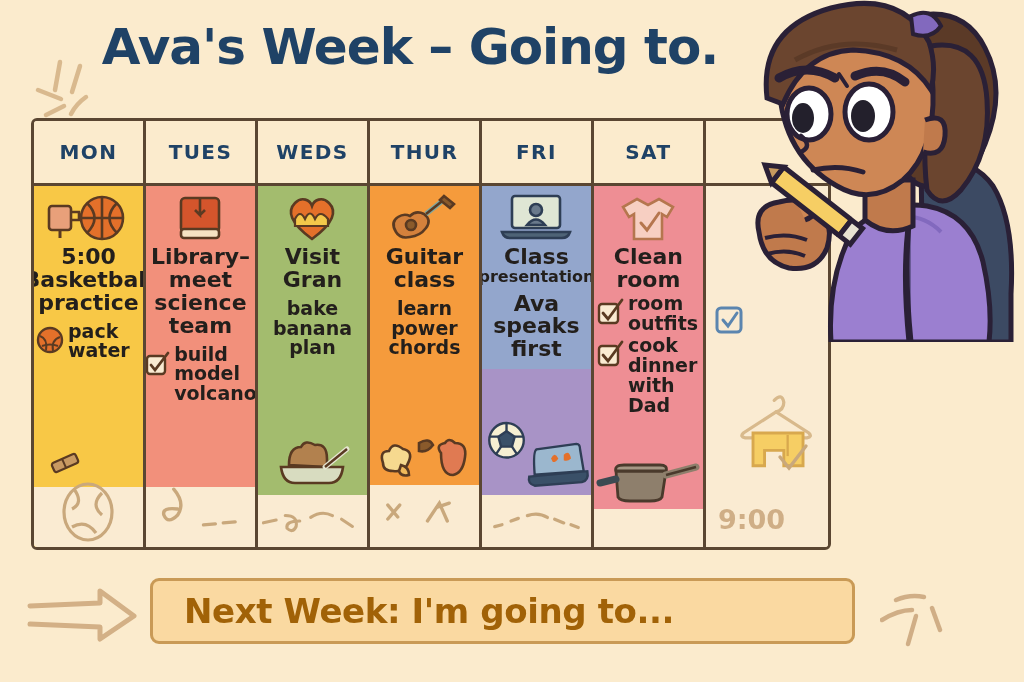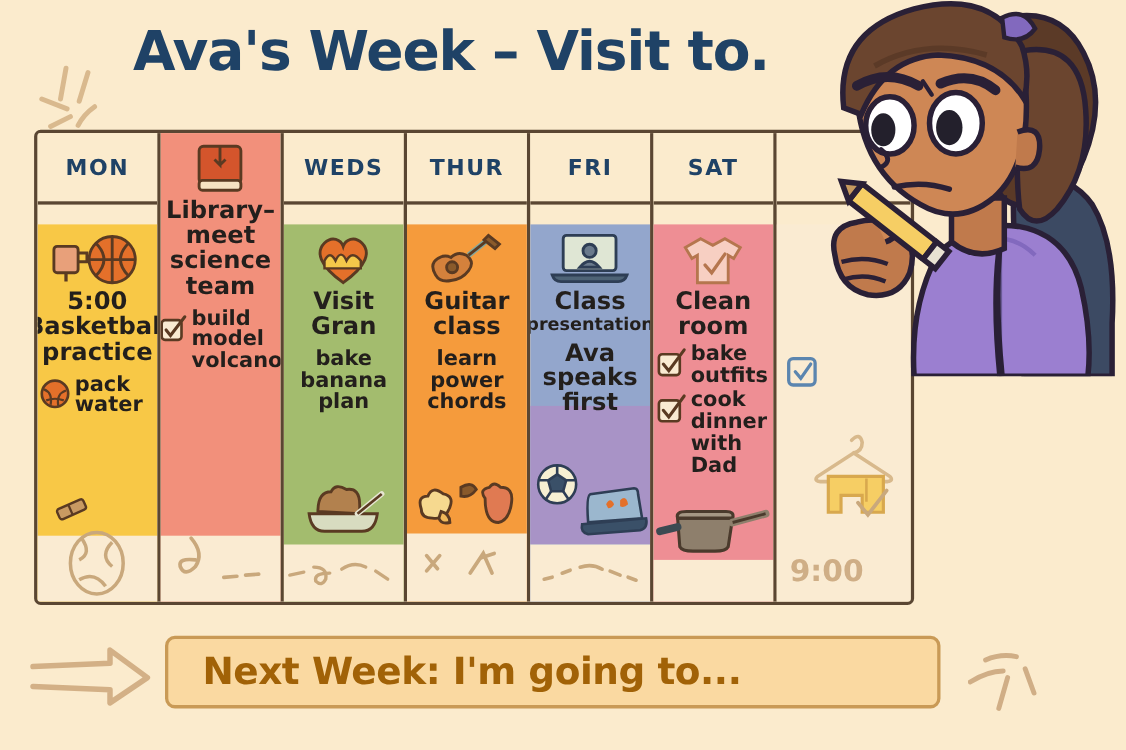--- a/index.html
+++ b/index.html
@@ -30,21 +30,20 @@
     background:#FBEBCD;
     display:flex;overflow:hidden;
     box-sizing:border-box;
   }
   .col{
     flex:1 1 0;position:relative;
     border-right:3px solid #5A4632;
     display:flex;flex-direction:column;
     box-sizing:border-box;
     overflow:hidden;
-    gap:18px;
   }
   .col:last-child{border-right:none;}
   .col.wide{flex:1.12 1 0;}
 
   .dayhead{
     height:62px;min-height:62px;
     background:#FBEBCD;
     border-bottom:3px solid #5A4632;
     display:flex;align-items:center;justify-content:center;
     font-weight:bold;font-size:20px;letter-spacing:1.4px;
@@ -103,21 +102,21 @@
   }
 
   
   .character{position:absolute;left:735px;top:-6px;width:300px;height:348px;z-index:9;pointer-events:none;}
 </style>
 </head>
 <body>
 
 <div class="stage">
 
-  <div class="title">Ava's Week – Visit to.</div>
+  <div class="title">Ava's Week – Going to.</div>
 
   <div class="sparkle" style="left:28px;top:52px;width:80px;height:80px;">
     <svg width="80" height="80" viewBox="0 0 80 80">
       <g stroke="#D9B98E" stroke-width="4.5" stroke-linecap="round" fill="none">
         <path d="M32,10 L27,38"></path>
         <path d="M52,14 L44,40"></path>
         <path d="M10,38 L33,47"></path>
         <path d="M18,63 L36,54"></path>
         <path d="M58,45 Q48,52 43,62"></path>
       </g>
@@ -192,20 +191,21 @@
             <g stroke="#C9A87C" stroke-width="3.2" fill="none">
               <ellipse cx="38" cy="31" rx="24" ry="28"></ellipse>
               <path d="M24,8 Q34,22 22,28 M52,12 Q40,24 52,34 M22,46 Q36,38 46,52"></path>
             </g>
           </svg>
         </div>
       </div>
     </div>
 
     <div class="col">
+      <div class="dayhead">TUES</div>
       <div class="body">
         <div class="fill" style="top:0;bottom:0;background:#F2907B;position:absolute;">
           <div class="lower" style="height:60px;background:#FAEBD2;"></div>
         </div>
         <div class="content">
           <div class="icon-top">
             <svg width="54" height="50" viewBox="0 0 54 50">
               <g stroke="#5A3A22" stroke-width="2.6" fill="none">
                 <rect x="8" y="5" width="38" height="34" rx="4" fill="#D4552C"></rect>
                 <path d="M27,5 L27,22 L22,17 L27,22 L32,17"></path>
@@ -399,21 +399,21 @@
           </div>
           <div class="line main">Clean</div>
           <div class="line main">room</div>
           <div class="chkrow" style="margin-top:2px;">
             <span style="flex:none;margin-top:4px;">
               <svg width="28" height="28" viewBox="0 0 28 28">
                 <rect x="3" y="6" width="19" height="19" rx="3" fill="#FAEBD2" stroke="#5A3A22" stroke-width="2.4"></rect>
                 <path d="M7,15 L12,21 L26,2" fill="none" stroke="#5A3A22" stroke-width="2.8" stroke-linecap="round"></path>
               </svg>
             </span>
-            <span class="txt">bake outfits</span>
+            <span class="txt">room outfits</span>
           </div>
           <div class="chkrow" style="margin-top:3px;">
             <span style="flex:none;margin-top:4px;">
               <svg width="28" height="28" viewBox="0 0 28 28">
                 <rect x="3" y="6" width="19" height="19" rx="3" fill="#FAEBD2" stroke="#5A3A22" stroke-width="2.4"></rect>
                 <path d="M7,15 L12,21 L26,2" fill="none" stroke="#5A3A22" stroke-width="2.8" stroke-linecap="round"></path>
               </svg>
             </span>
             <span class="txt">cook dinner with Dad</span>
           </div>

